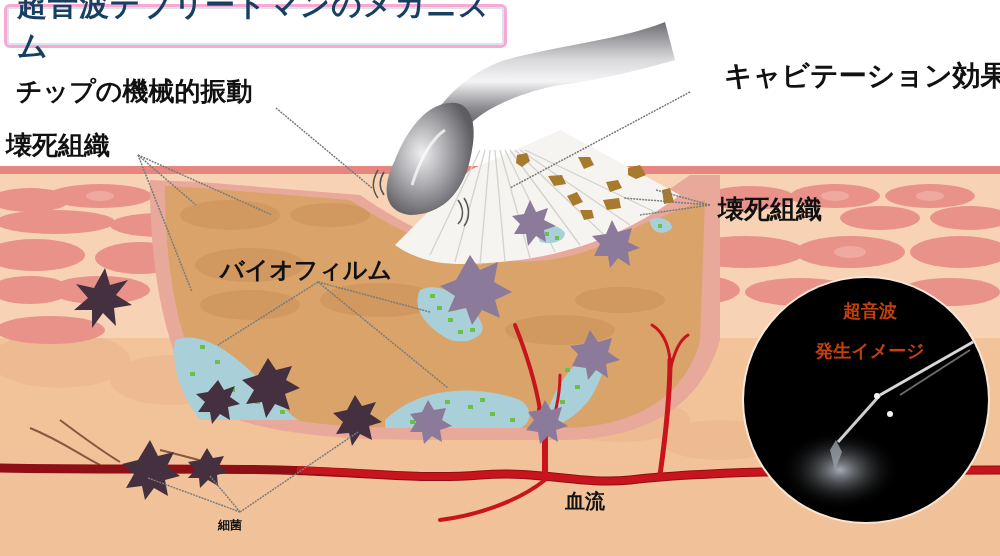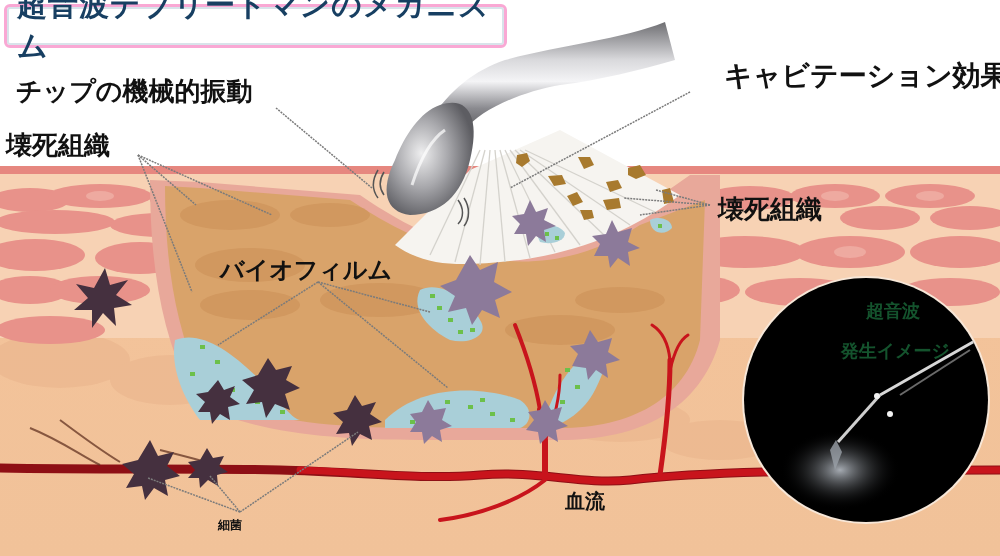--- a/index.html
+++ b/index.html
@@ -5,22 +5,22 @@
   html, body { margin: 0; padding: 0; background: #ffffff; }
   body { width: 1000px; height: 556px; overflow: hidden; position: relative;
          font-family: "DejaVu Sans", "Liberation Sans", sans-serif; }
   #stage { position: absolute; left: 0; top: 0; width: 1000px; height: 556px; }
   .label { position: absolute; color: #111; font-weight: bold; white-space: nowrap; line-height: 1; }
   .title-box { position: absolute; left: 4px; top: 4px; width: 503px; height: 44px;
                border: 3px solid #f9a8d4; border-radius: 6px; background: #ffffff;
                box-shadow: 0 0 0 2px #d8e3ea inset; box-sizing: border-box;
                display: flex; align-items: center; padding-left: 10px; }
   .title-text { color: #173f62; font-size: 30px; font-weight: bold; letter-spacing: 1px; }
-  .inset-caption { position: absolute; color: #14532d; font-weight: bold; font-size: 18px;
-                   text-align: right; line-height: 1.25; }
+  .inset-caption { position: absolute; color: #c2410c; font-weight: bold; font-size: 18px;
+                   text-align: center; line-height: 1.25; }
 </style>
 </head>
 <body>
 
 <svg id="stage" width="1000" height="556" viewBox="0 0 1000 556" xmlns="http://www.w3.org/2000/svg">
   <defs>
     <linearGradient id="metal" x1="0" y1="0" x2="0" y2="1">
       <stop offset="0" stop-color="#6e6e72"></stop>
       <stop offset="0.35" stop-color="#d9d9dc"></stop>
       <stop offset="0.55" stop-color="#f4f4f6"></stop>

